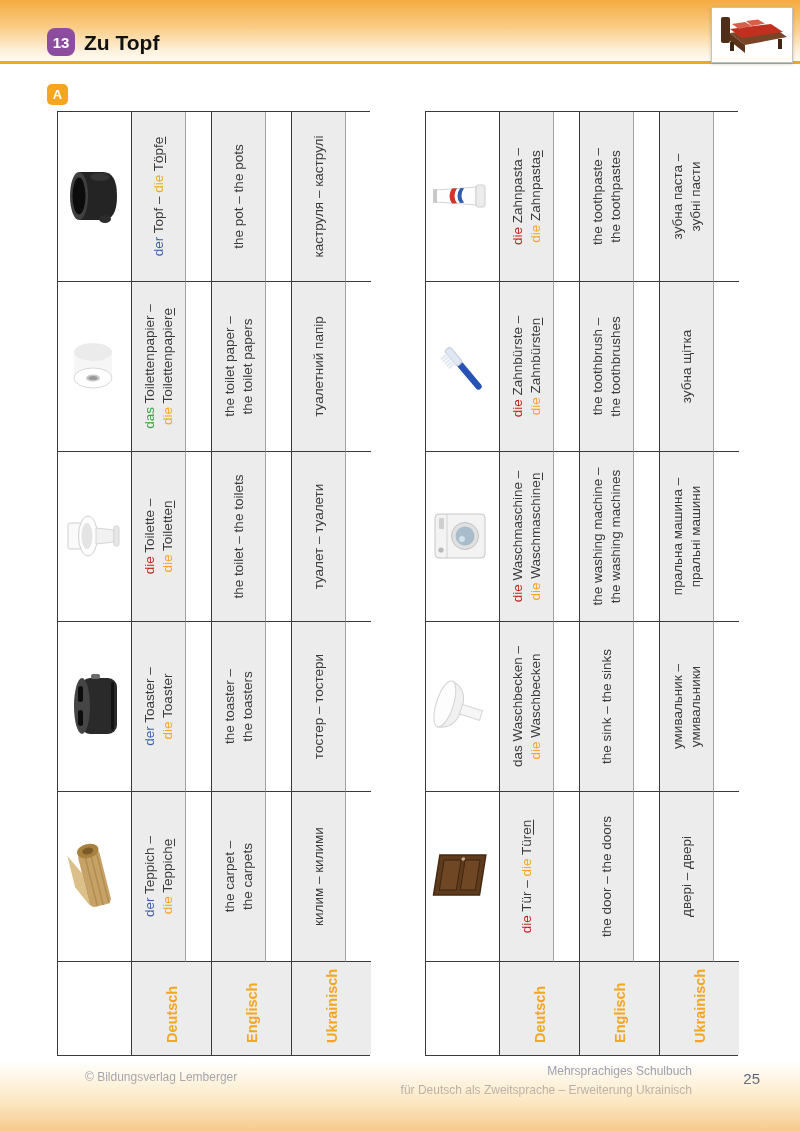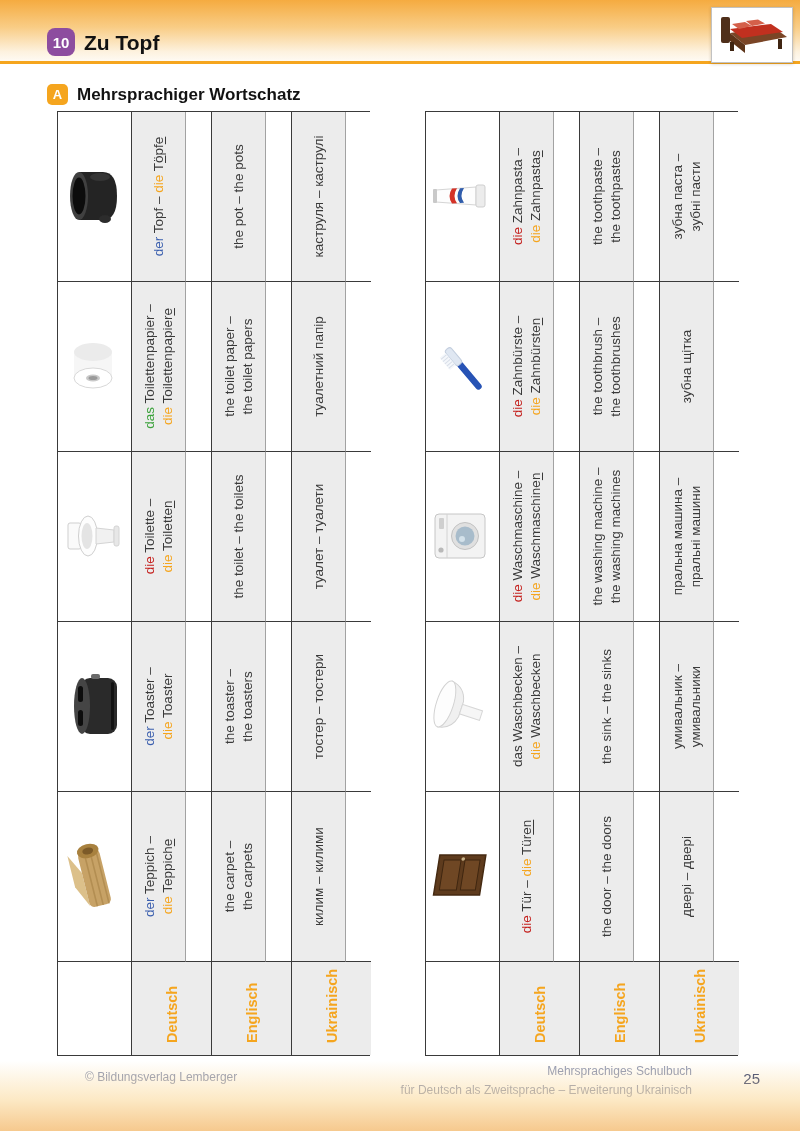--- a/index.html
+++ b/index.html
@@ -49,21 +49,21 @@
          text-align:right;line-height:1.55;}
   .page-number{position:absolute;right:40px;top:1070px;font-size:15px;color:#33406e;}
   .bottom-grad{position:absolute;left:0;bottom:0;width:800px;height:70px;pointer-events:none;
          background:linear-gradient(180deg,rgba(250,219,160,0) 0%,rgba(250,215,150,.55) 55%,#f6c98e 100%);}
 </style>
 </head>
 <body>
 
 <div class="header"></div>
 <div class="chapter-badge">
-  <span>10</span>
+  <span>13</span>
 </div>
 <div class="chapter-title">Zu Topf</div>
 <div class="bed-box">
   <span>
     <svg width="74" height="48" viewBox="0 0 74 48">
       <rect x="6" y="8" width="9" height="26" rx="2" fill="#4f2f1a"></rect>
       <polygon points="15,24 58,18 72,28 30,36" fill="#7a4526"></polygon>
       <polygon points="15,24 30,36 30,44 15,32" fill="#5d3419"></polygon>
       <polygon points="15,20 56,15 68,23 27,29" fill="#c1301f"></polygon>
       <polygon points="17,15 30,13 37,17 24,20" fill="#d4604a"></polygon>
@@ -71,21 +71,20 @@
       <rect x="15" y="33" width="4" height="9" fill="#3f2512"></rect>
       <rect x="63" y="30" width="4" height="10" fill="#3f2512"></rect>
     </svg>
   </span>
 </div>
 
 <div class="section-head">
   <div class="section-badge">
     <span>A</span>
   </div>
-  <div class="section-title">Mehrsprachiger Wortschatz</div>
 </div>
 
 <div class="table-wrap t0">
   <div class="rgrid">
       <div class="cell corner" style="grid-area: 1 / 1;"></div>
       <div class="cell label-cell" style="grid-area: 2 / 1 / span 2;">Deutsch</div>
       <div class="cell label-cell" style="grid-area: 4 / 1 / span 2;">Englisch</div>
       <div class="cell label-cell" style="grid-area: 6 / 1 / span 2;">Ukrainisch</div>
       <div class="cell img-cell bl" style="grid-area: 1 / 2;">
         <span><svg width="80" height="56" viewBox="0 0 80 56">

